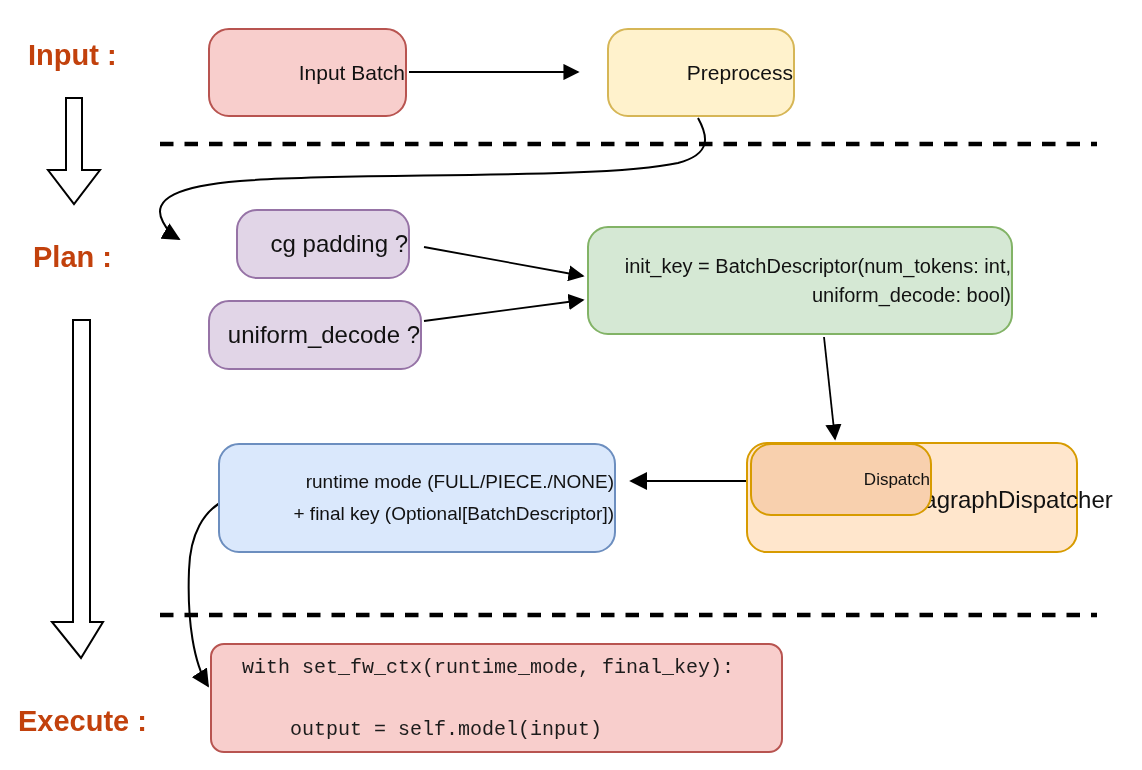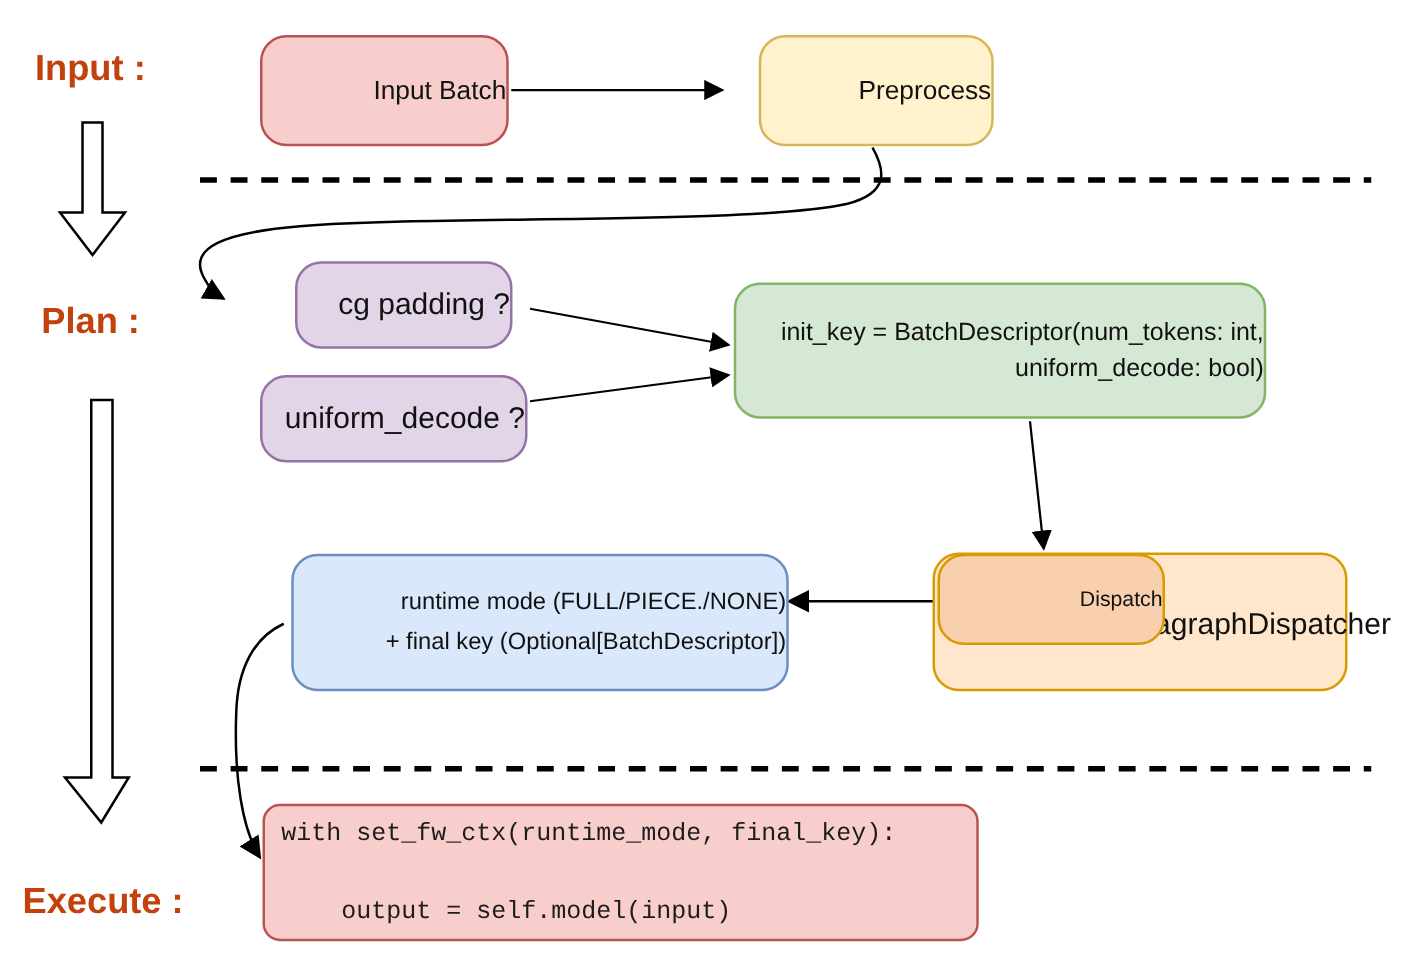--- a/index.html
+++ b/index.html
@@ -29,31 +29,31 @@
   .node.purple{background:#e1d5e7;border:2px solid #9673a6;}
   .node.green {background:#d5e8d4;border:2px solid #82b366;}
   .node.blue  {background:#dae8fc;border:2px solid #6c8ebf;}
   .node.orange{background:#ffe6cc;border:2px solid #d79b00;}
   .node.dispatch{background:#f8d0ae;border:2px solid #d79b00;}
   #node-input-batch   {left:208px;top:28px; width:199px;height:89px;font-size:21px;}
   #node-preprocess    {left:583px;top:28px; width:188px;height:89px;font-size:21px;}
   #node-cg-padding    {left:208px;top:209px;width:174px;height:70px;font-size:24px;margin-left:28px;}
   #node-uniform-decode{left:208px;top:300px;width:214px;height:70px;font-size:24px;}
   #node-init-key      {left:587px;top:226px;width:426px;height:109px;font-size:20px;line-height:29px;}
-  #node-runtime-mode  {left:233px;top:443px;width:398px;height:110px;font-size:19px;line-height:32px;}
+  #node-runtime-mode  {left:218px;top:443px;width:398px;height:110px;font-size:19px;line-height:32px;}
   #node-cuda-outer    {left:746px;top:442px;width:332px;height:111px;}
   #node-dispatch      {left:750px;top:443px;width:182px;height:73px;font-size:17px;z-index:3;}
   #cuda-text{
     position:absolute;left:168px;top:0;width:160px;height:111px;
     display:flex;flex-direction:row;align-items:center;justify-content:center;
     font-size:24px;line-height:32px;color:#111;
   }
   #node-execute-code{
     left:210px;top:643px;width:573px;height:110px;
-    align-items:flex-start;padding-left:13px;
+    align-items:flex-start;padding-left:30px;
     font-family:"Liberation Mono",monospace;
     font-size:20px;line-height:33px;color:#1c1c1c;
     text-align:left;border-radius:14px;gap:29px;
   }
   #node-execute-code .code-line{white-space:pre;}
   #label-input  {left:28px;top:39px;}
   #label-plan   {left:33px;top:241px;}
   #label-execute{left:18px;top:705px;}
 </style>
 </head>

